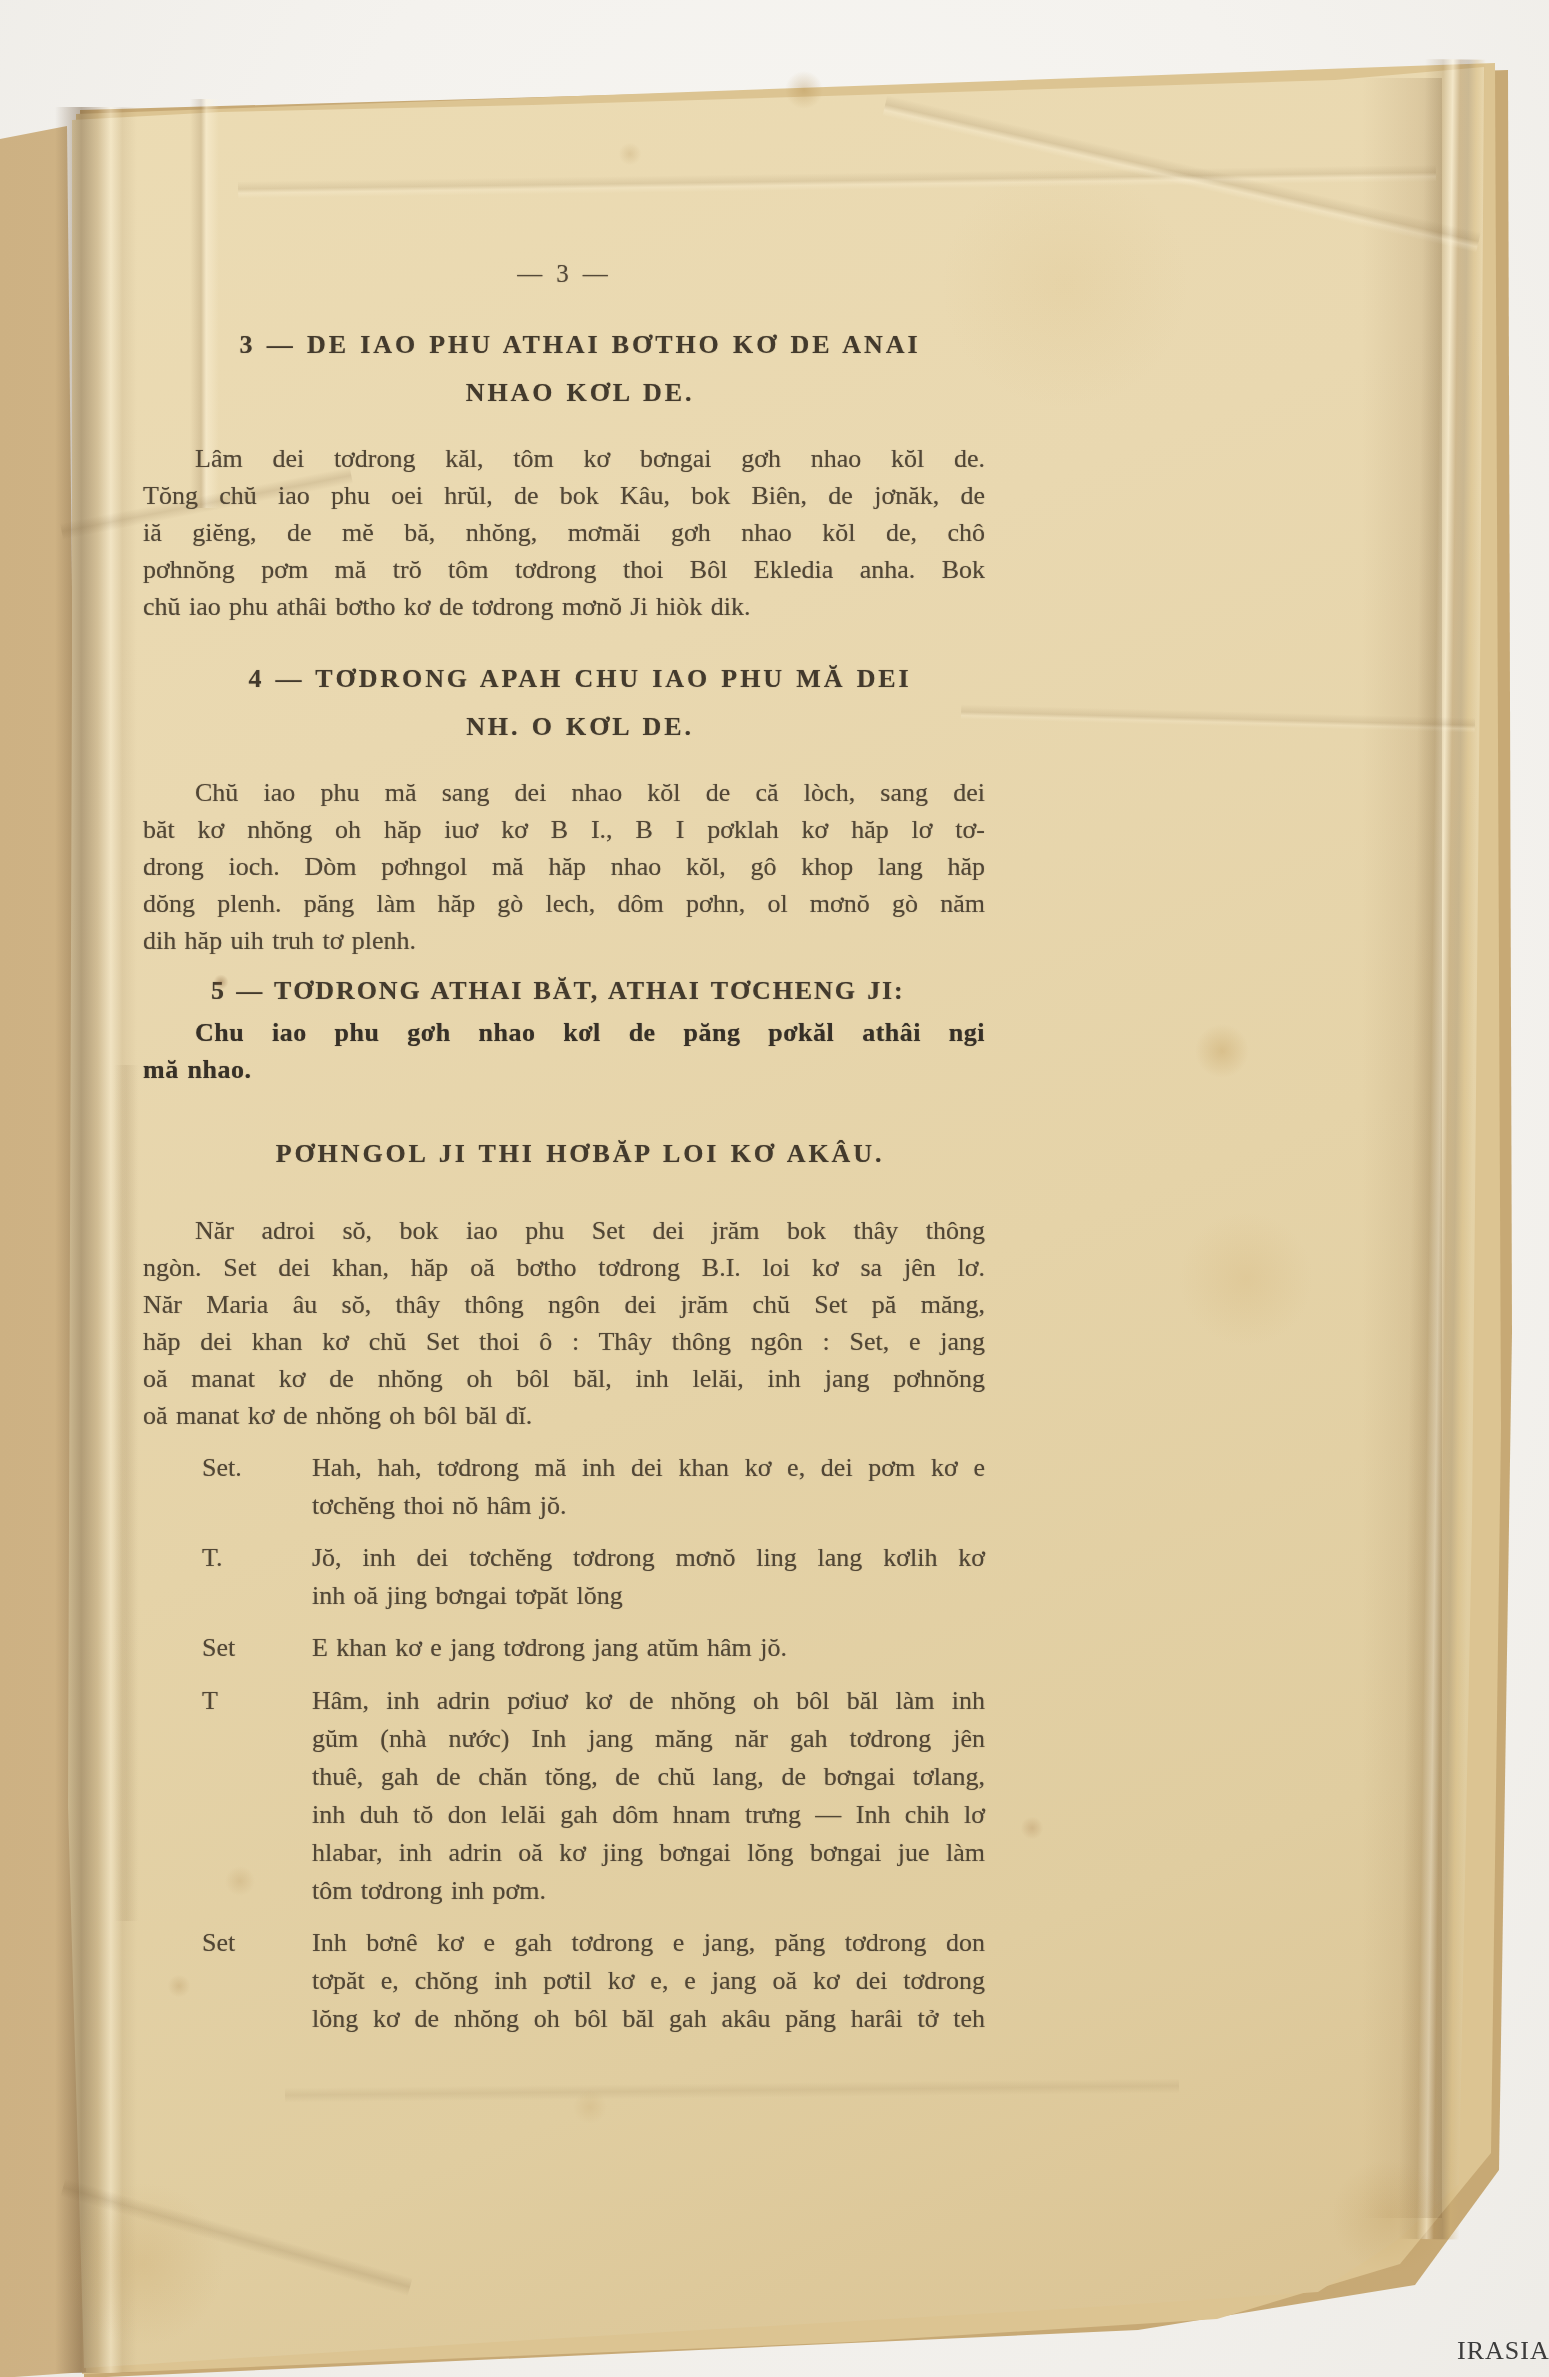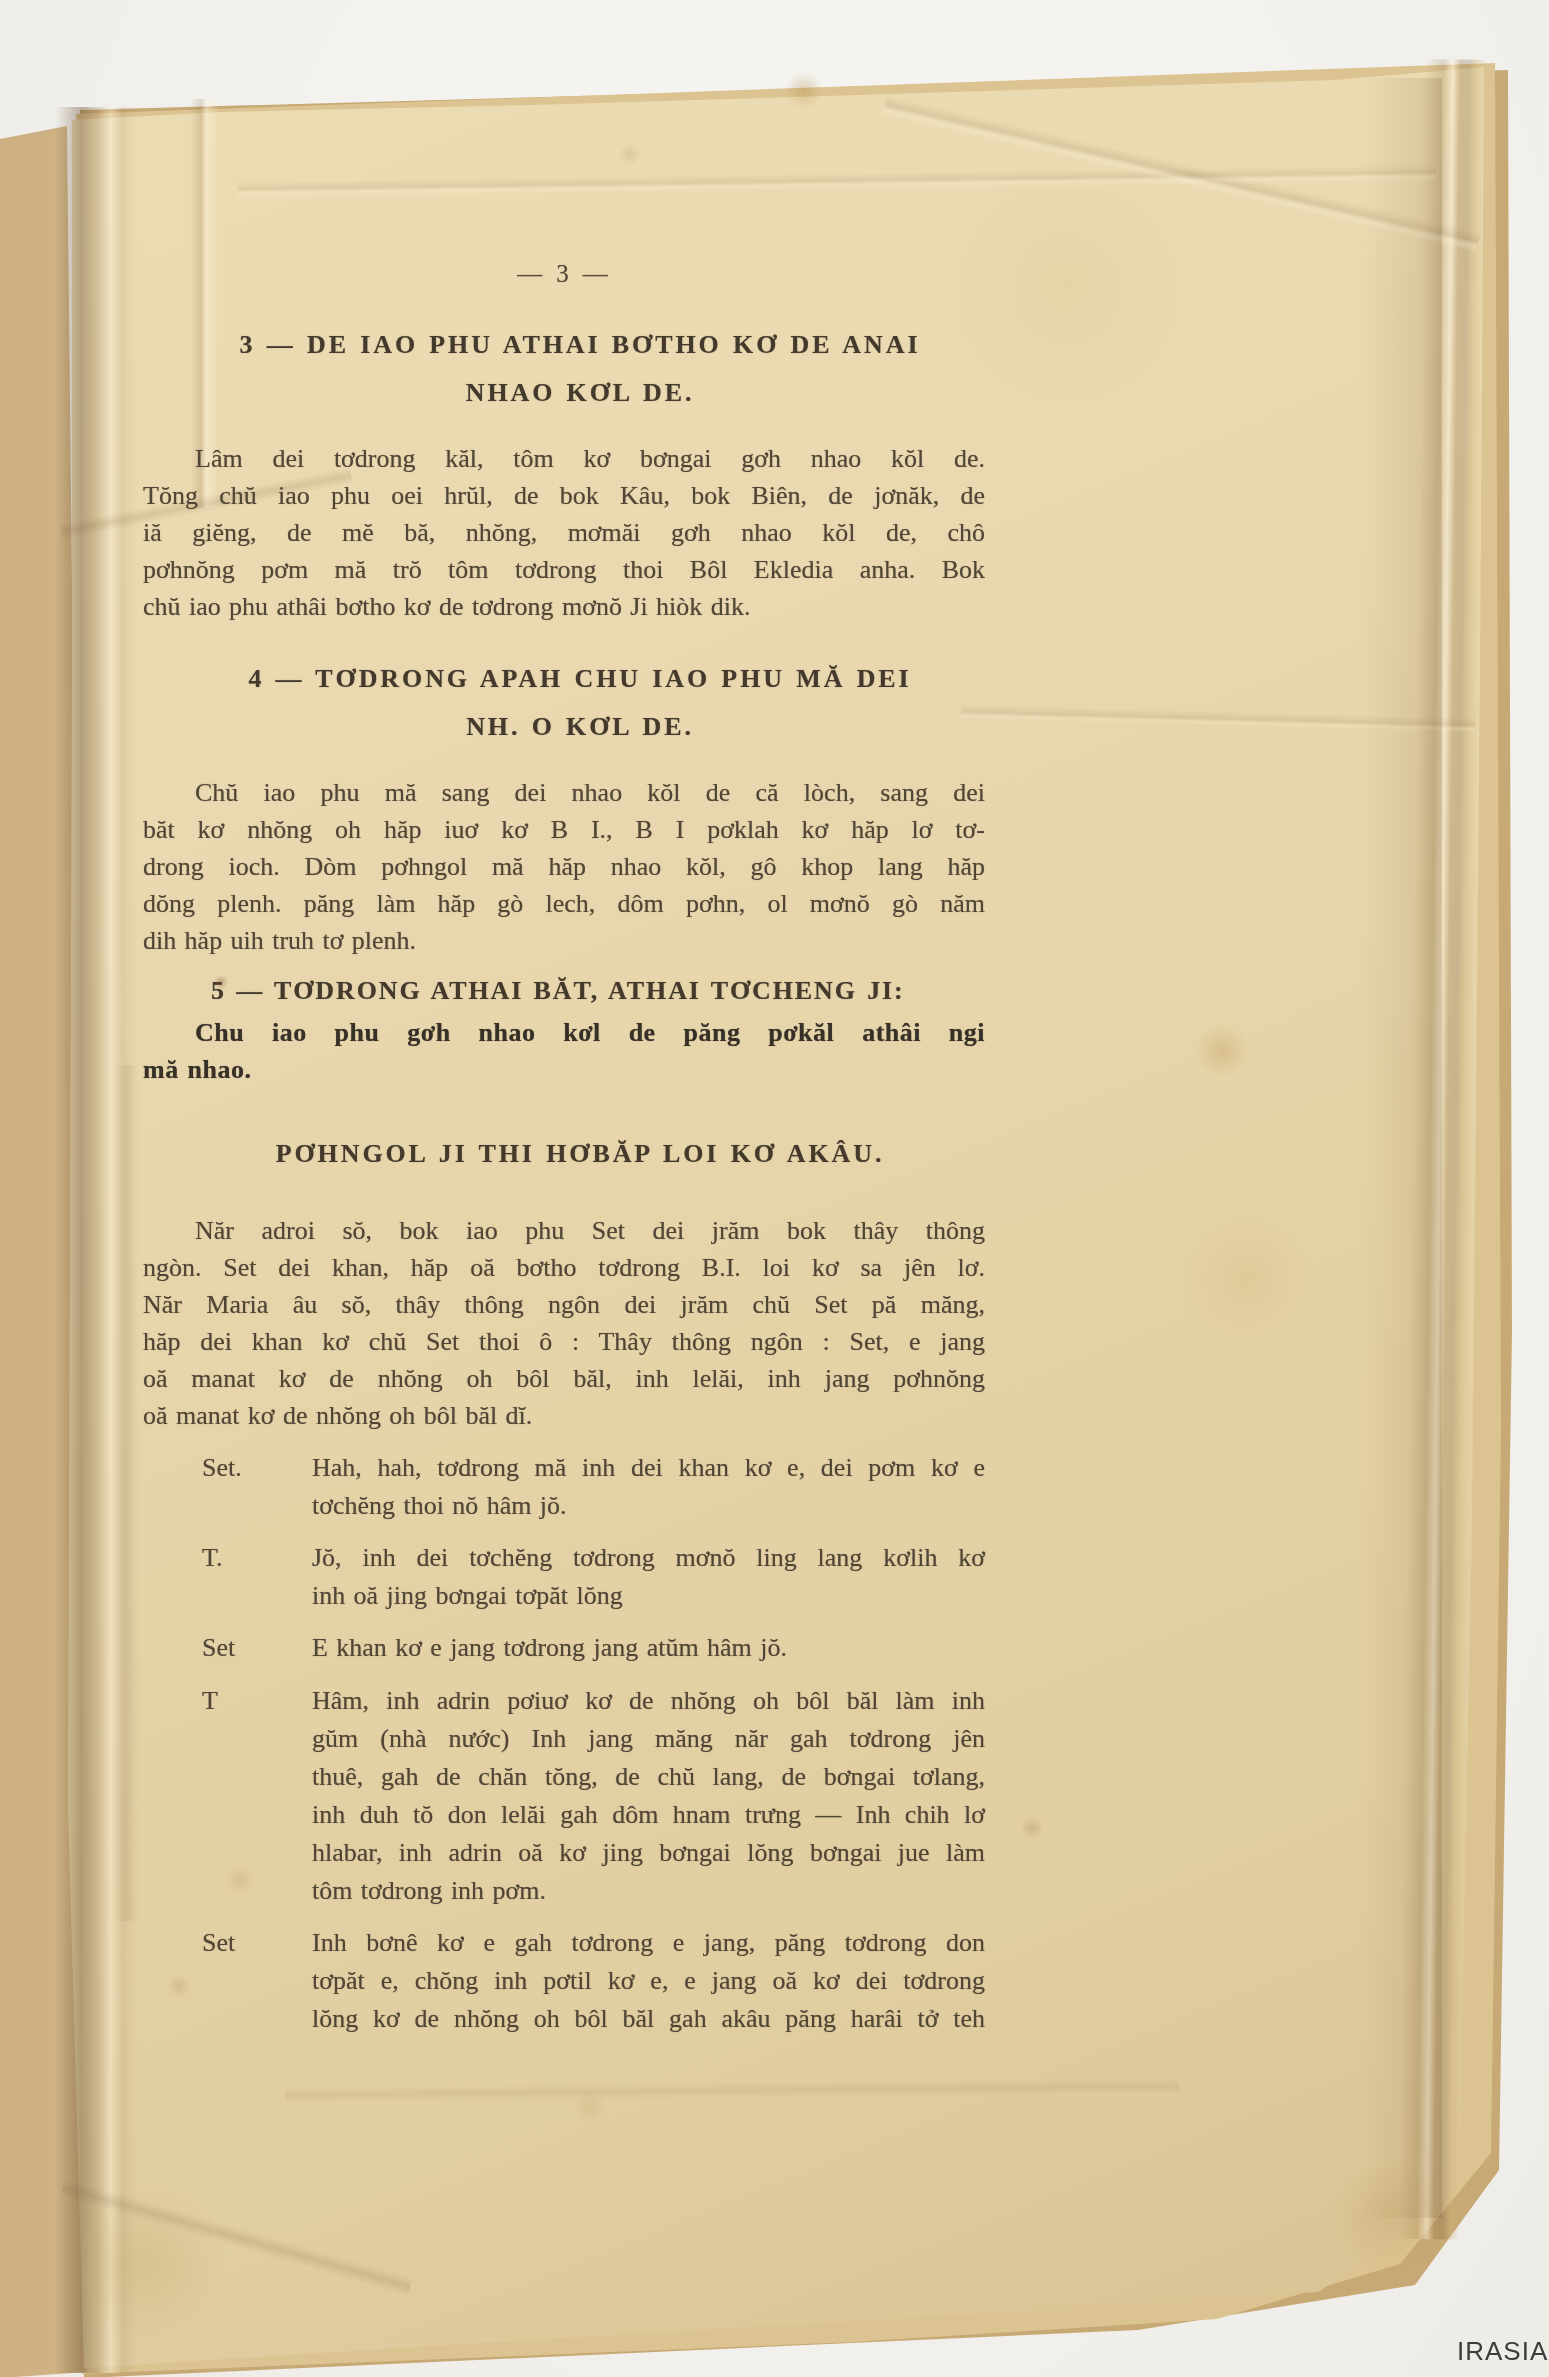--- a/index.html
+++ b/index.html
@@ -72,21 +72,21 @@
     line-height:42px;margin-bottom:1.9px;}
   .bold-para{font-weight:bold;color:rgba(53,47,38,.98);letter-spacing:0.5px;margin-bottom:42px;
     text-shadow:0 0 1px rgba(53,47,38,.6);}
   .dlg-heading{margin:0 0 34px 0;}
   .intro{margin-bottom:15px;}
   .turn{display:flex;margin-top:14.3px;}
   .spk{flex:0 0 169px;box-sizing:border-box;padding-left:59px;line-height:38px;}
   .turn-text{flex:1;}
   .turn-text div{line-height:38px;}
   
-  .watermark{position:absolute;left:1457px;top:2336px;font-family:Liberation Sans, sans-serif;
+  .watermark{position:absolute;left:1457px;top:2336px;font-family:Liberation Serif, serif;
     font-size:26px;letter-spacing:1px;color:#3c3c3c;}
 </style>
 </head>
 <body>
 
 <div class="stage">
 
   <div class="leaf-under2"></div>
   <div class="leaf-under1"></div>
   <div class="left-leaf"></div>

